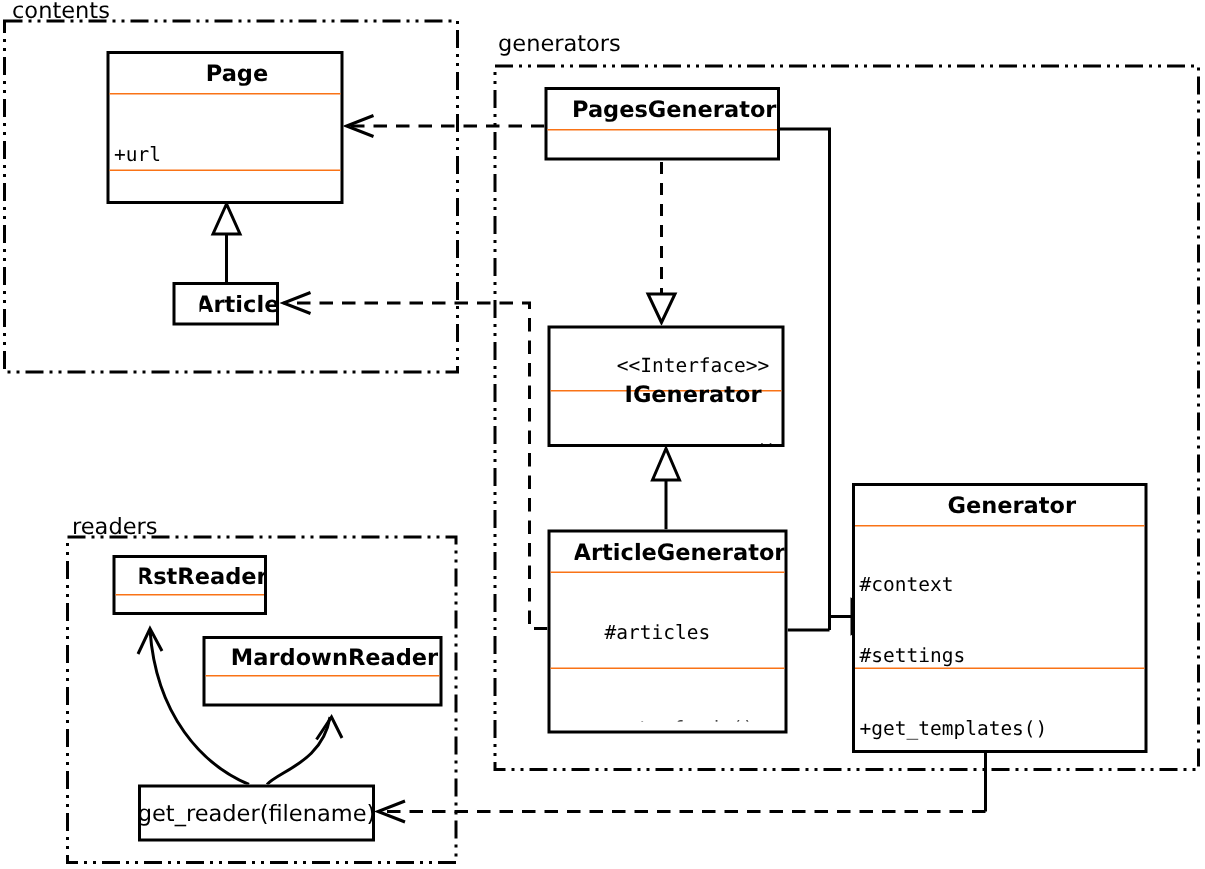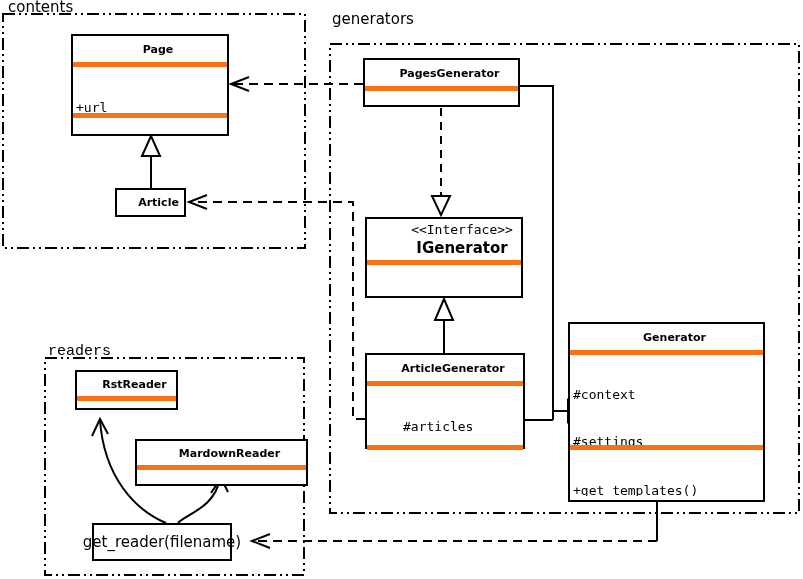--- a/index.html
+++ b/index.html
@@ -13,31 +13,31 @@
   .pkg-label {
     position:absolute; z-index:2;
     font-size:15px; line-height:15px; color:#000;
     font-family:"DejaVu Sans", sans-serif;
   }
   .uml-class {
     position:absolute; z-index:1; box-sizing:border-box;
     background:#fff; border:2px solid #000;
   }
   .uml-title {
-    font-weight:bold; font-size:11px; text-align:center;
+    font-weight:bold; font-size:15px; text-align:center;
     display:flex; align-items:center; justify-content:center;
     font-family:"DejaVu Sans", sans-serif; overflow:hidden; white-space:nowrap;margin-left:16px;
   }
   .uml-stereo {
     font-weight:normal; font-size:13px; text-align:center;
     font-family:"DejaVu Sans Mono", monospace; line-height:17px;
   }
   .uml-name2 { font-weight:bold; font-size:15px; line-height:20px;text-align:center; }
   .uml-sec {
-    border-top:5px solid #f97316; box-sizing:border-box;
+    border-top:1px solid #f97316; box-sizing:border-box;
     font-family:"DejaVu Sans Mono", monospace;
     font-size:13px; line-height:16px; padding:1px 1px 0 3px;
     white-space:pre; overflow:hidden;
   }
   .uml-row { white-space:pre; }
   .fnbox {
     position:absolute; z-index:1; box-sizing:border-box;
     background:#fff; border:2px solid #000;
     font-size:15px; text-align:center;
     display:flex; align-items:center; justify-content:center;
@@ -100,22 +100,22 @@
       </g>
 
       <g>
         <path d="M178,523 C 186,514 215,508 220,478"></path>
         <polyline points="211,493 221,478 228,492"></polyline>
       </g>
     </g>
   </svg>
 
   <div class="pkg-label" style="left:8px; top:0px;">contents</div>
-  <div class="pkg-label" style="left:332px; top:12px;">generators</div>
-  <div class="pkg-label" style="left:48px; top:344px;font-family:Liberation Mono, monospace;">readers</div>
+  <div class="pkg-label" style="left:332px; top:22px;">generators</div>
+  <div class="pkg-label" style="left:48px; top:344px;">readers</div>
 
   <div class="uml-class" style="left:71px; top:34px; width:158px; height:102px;">
     <div class="uml-title" style="height:26px;">Page</div>
     <div class="uml-sec" style="height:51px;">
       <div class="uml-row">+url</div>
       
       
     </div>
     <div class="uml-sec" style="height:21px;">
       
@@ -127,31 +127,31 @@
     <div class="uml-sec" style="height:19px;">
       
     </div>
   </div>
 
   <div class="uml-class" style="left:115px; top:188px; width:71px; height:29px;">
     <div class="uml-title" style="height:25px;">Article</div>
   </div>
 
   <div class="uml-class" style="left:365px; top:217px; width:158px; height:81px;">
-    <div style="height:41px; padding-top:2px; box-sizing:border-box; text-align:center;margin-left:36px;">
+    <div style="height:41px; padding-top:17px; box-sizing:border-box; text-align:center;margin-left:36px;">
       <div class="uml-stereo">&lt;&lt;Interface&gt;&gt;</div>
       <div class="uml-name2">IGenerator</div>
     </div>
     <div class="uml-sec" style="height:36px;">
       <div class="uml-row">+generate_context()</div>
       
     </div>
   </div>
 
-  <div class="uml-class" style="left:365px; top:353px; width:160px; height:96px;">
+  <div class="uml-class" style="left:365px; top:353px; width:160px; height:136px;">
     <div class="uml-title" style="height:26px;">ArticleGenerator</div>
     <div class="uml-sec" style="height:64px;padding-left:36px;">
       <div class="uml-row">#articles</div>
       
       
       
     </div>
     <div class="uml-sec" style="height:36px;">
       <div class="uml-row">+generate_feeds()</div>
       
@@ -175,22 +175,22 @@
     </div>
   </div>
 
   <div class="uml-class" style="left:75px; top:370px; width:103px; height:40px;">
     <div class="uml-title" style="height:24px;">RstReader</div>
     <div class="uml-sec" style="height:17px; line-height:14px;">
       
     </div>
   </div>
 
-  <div class="uml-class" style="left:135px; top:439px; width:173px; height:47px;">
+  <div class="uml-class" style="left:135px; top:424px; width:160px; height:47px;">
     <div class="uml-title" style="height:24px;">MardownReader</div>
     <div class="uml-sec" style="height:19px;">
       
     </div>
   </div>
 
-  <div class="fnbox" style="left:92px; top:523px; width:140px; height:38px;">get_reader(filename)</div>
+  <div class="fnbox" style="left:92px; top:523px; width:158px; height:38px;">get_reader(filename)</div>
 
 </div>
 
 </body></html>

